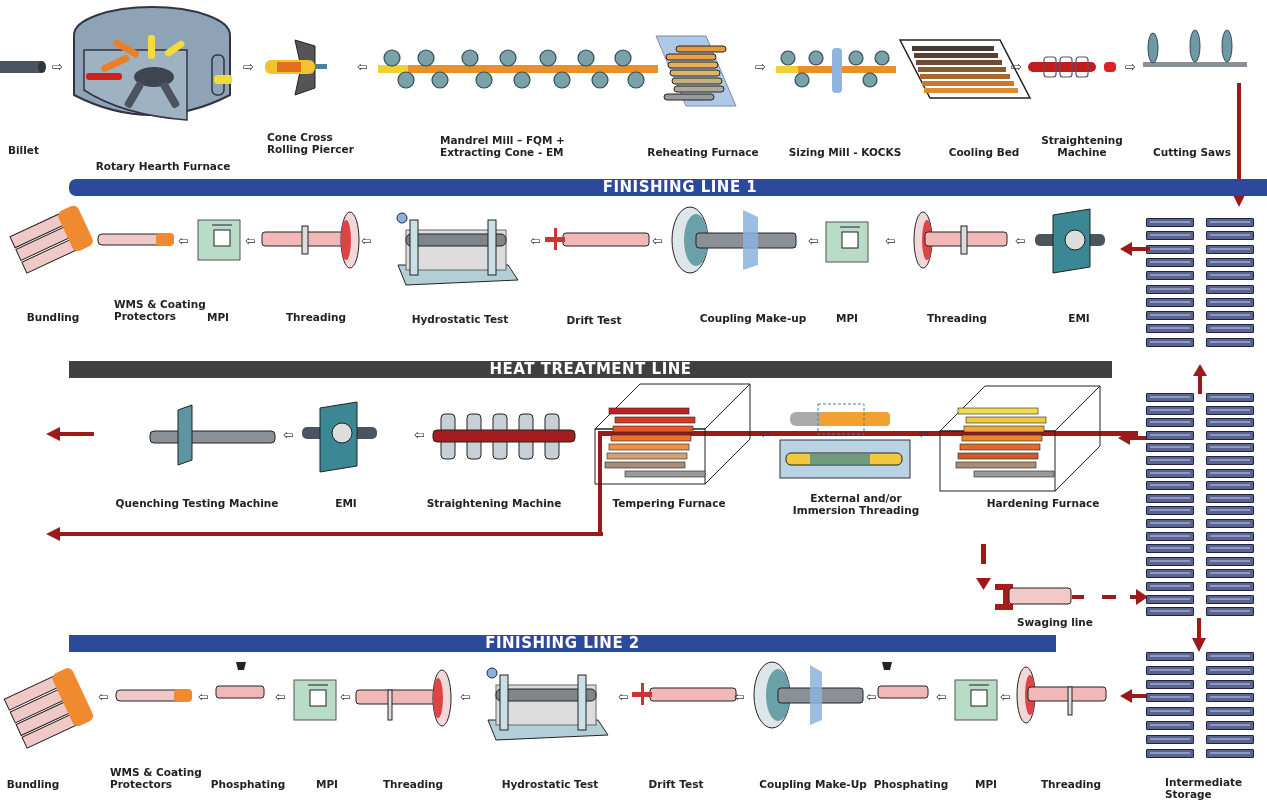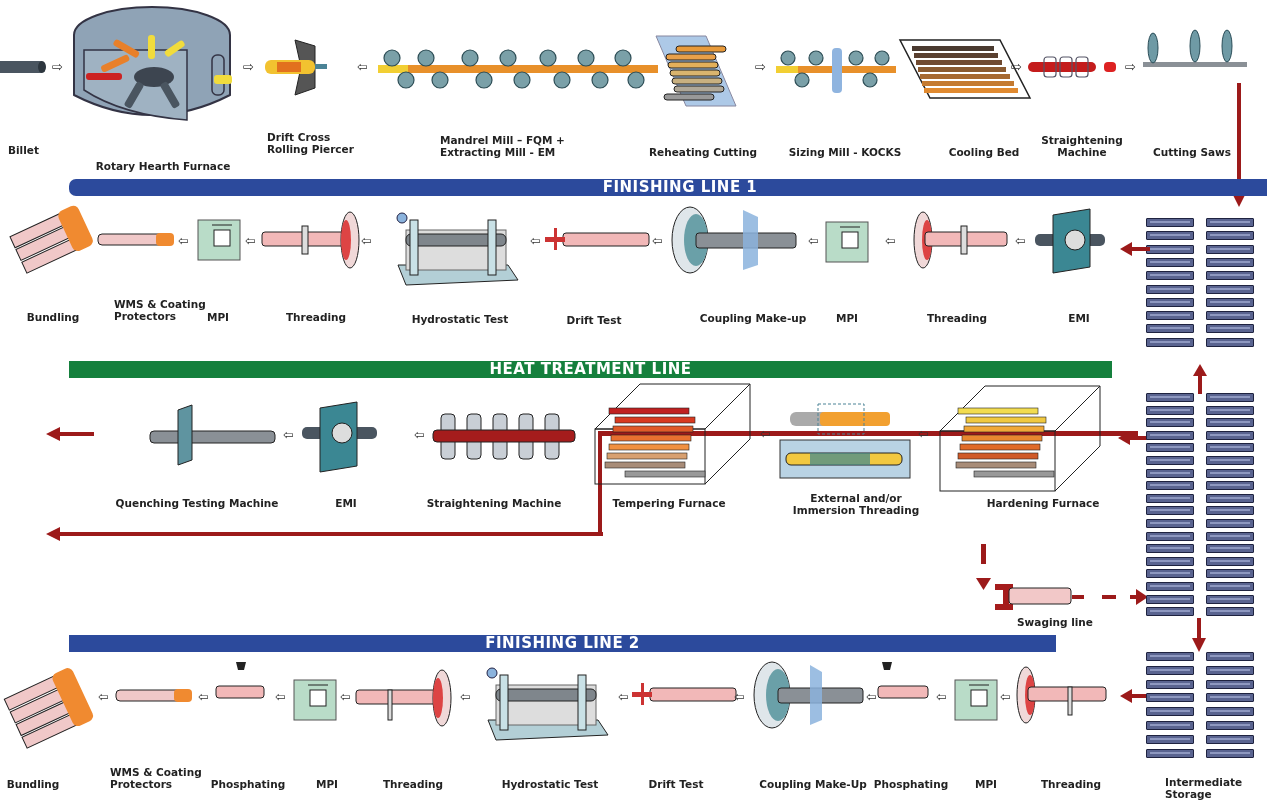--- a/index.html
+++ b/index.html
@@ -1,21 +1,21 @@
 <!DOCTYPE html>
 <html><head>
 <meta charset="utf-8">
 <style>
   html,body{margin:0;padding:0;background:#fff;}
   body{width:1267px;height:809px;position:relative;overflow:hidden;font-family:"DejaVu Sans","Liberation Sans",sans-serif;}
   .lbl{position:absolute;font-size:10.5px;font-weight:bold;color:#222;line-height:12px;white-space:nowrap;text-align:center;transform:translateX(-50%);}
   .lbl.left{text-align:left;transform:none;}
   .banner{position:absolute;height:17px;color:#fff;font-weight:bold;font-size:15px;line-height:17px;text-align:center;letter-spacing:0.5px;}
   .banner.blue{background:#2c4a9c;}
-  .banner.red{background:#15803d;}
+  .banner.red{background:#404040;}
   .arr{position:absolute;font-size:13px;color:#333;line-height:13px;}
   svg{position:absolute;overflow:visible;}
   .rack{position:absolute;width:46px;height:7px;background:#5a6490;border:1.5px solid #1f2340;border-radius:1px;}
   .rack::after{content:"";position:absolute;left:3px;right:3px;top:2px;height:2px;background:#8e98c0;}
 </style>
 </head>
 <body>
 
 <div>
 
@@ -127,28 +127,28 @@
   <svg width="105" height="50" style="left:1143px;top:28px">
     <rect x="0" y="34" width="104" height="5" fill="#8a9096"></rect>
     <ellipse cx="10" cy="20" rx="5" ry="15" fill="#6f9aa5" stroke="#2a4d58"></ellipse>
     <ellipse cx="52" cy="18" rx="5" ry="16" fill="#6f9aa5" stroke="#2a4d58"></ellipse>
     <ellipse cx="84" cy="18" rx="5" ry="16" fill="#6f9aa5" stroke="#2a4d58"></ellipse>
   </svg>
 
   <span class="lbl left" style="left:8px;top:144px">Billet</span>
   <span class="lbl" style="left:163px;top:160px">Rotary Hearth Furnace</span>
   <span class="lbl left" style="left:267px;top:131px">
-    <span>Drift Cross</span><br>
+    <span>Cone Cross</span><br>
     <span>Rolling Piercer</span>
   </span>
   <span class="lbl left" style="left:440px;top:134px">
     <span>Mandrel Mill – FQM +</span><br>
-    <span>Extracting Mill - EM</span>
+    <span>Extracting Cone - EM</span>
   </span>
-  <span class="lbl" style="left:703px;top:146px">Reheating Cutting</span>
+  <span class="lbl" style="left:703px;top:146px">Reheating Furnace</span>
   <span class="lbl" style="left:845px;top:146px">Sizing Mill - KOCKS</span>
   <span class="lbl" style="left:984px;top:146px">Cooling Bed</span>
   <span class="lbl" style="left:1082px;top:134px">
     <span>Straightening</span><br>
     <span>Machine</span>
   </span>
   <span class="lbl" style="left:1192px;top:146px">Cutting Saws</span>
 </div>
 
 <svg width="16" height="125" style="left:1231px;top:83px">

